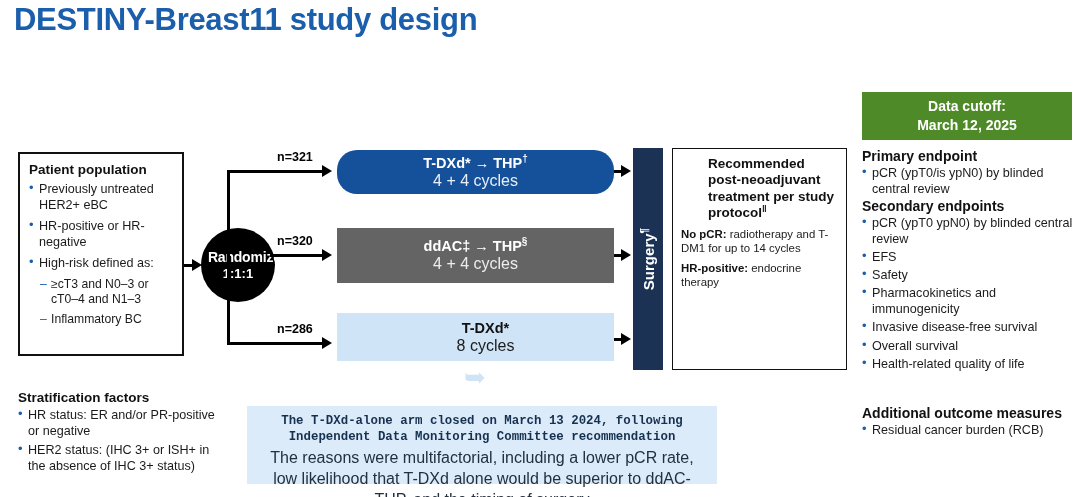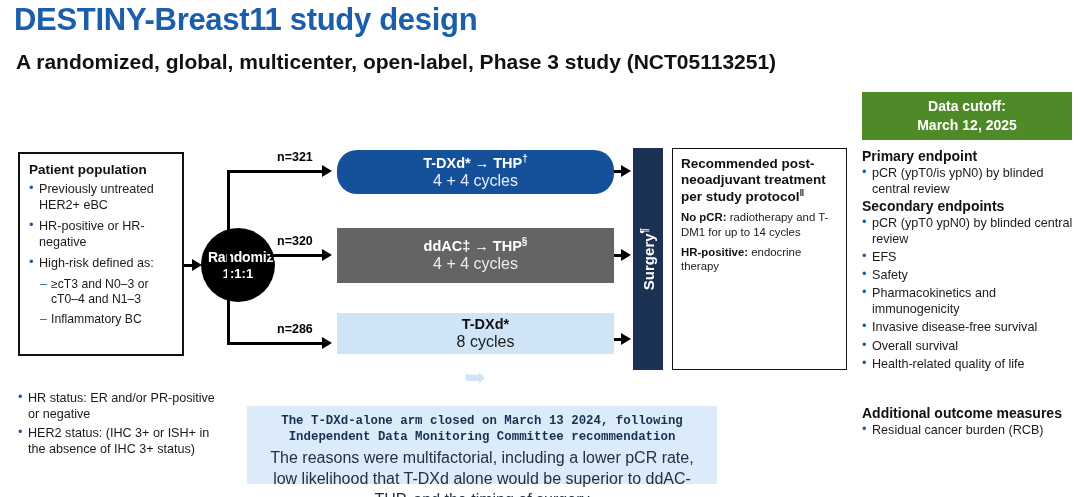--- a/index.html
+++ b/index.html
@@ -115,21 +115,21 @@
     text-align: center;
   }
   .arm .line1 { font-size: 14.5px; font-weight: bold; }
   .arm .line2 { font-size: 16px; margin-top: 1px; }
   .arm sup { font-size: 10px; vertical-align: super; line-height: 0; }
 
   .arm1 { top: 150px; height: 44px; background: #15509A; color: #ffffff; border-radius: 20px; }
   .arm1 .line2 { color: #e8eff8; }
   .arm2 { top: 228px; height: 55px; background: #646464; color: #ffffff; }
   .arm2 .line2 { color: #ededed; }
-  .arm3 { top: 313px; height: 41px; background: #CFE4F7; color: #111111; padding-left: 20px; }
+  .arm3 { top: 313px; height: 48px; background: #CFE4F7; color: #111111; padding-left: 20px; }
   .arm3 .line2 { color: #1b1b1b; }
 
   
   .chev {
     position: absolute;
     left: 456px; top: 370px;
     width: 38px; height: 20px;
     color: #CFE4F7;
     font-size: 26px; line-height: 0.6;
     text-align: center;
@@ -158,21 +158,21 @@
   .rec-box {
     position: absolute;
     left: 672px; top: 148px;
     width: 175px; height: 222px;
     border: 1.5px solid #111111;
     background: #ffffff;
     padding: 7px 8px 4px 8px;
   }
   .rec-title {
     font-size: 13.5px; font-weight: bold; line-height: 1.22;
-    color: #111; margin-bottom: 5px;
+    color: #111; margin-bottom: 5px; margin-left: 27px;
   }
   .rec-title sup { font-size: 9.5px; vertical-align: super; line-height: 0; }
   .rec-p { font-size: 11.4px; line-height: 1.24; margin-bottom: 6px; color: #1b1b1b; }
   .rec-p b { font-weight: bold; color: #111; }
 
   
   .ep { position: absolute; left: 862px; width: 214px; }
   .ep-h { font-size: 14px; font-weight: bold; color: #111; line-height: 1.2; }
   .ep .bul { font-size: 12.6px; margin-bottom: 2px; }
 
@@ -200,21 +200,20 @@
   .closure .bd {
     font-size: 16px; color: #22303f; line-height: 1.3; margin-top: 3px;
   }
 </style>
 </head>
 <body>
 
 <div class="slide">
 
   <div class="title">DESTINY-Breast11 study design</div>
-  <div class="subtitle">A randomized, global, multicenter, open-label, Phase 3 study (NCT05113251)</div>
 
   <div class="cutoff">
     <span>Data cutoff:</span>
     <span>March 12, 2025</span>
   </div>
 
   <div class="pp-box">
     <div class="pp-title">Patient population</div>
     <div class="bul">
       <span class="dot">•</span>
@@ -337,20 +336,21 @@
 
   <div class="ep ep3">
     <div class="ep-h">Additional outcome measures</div>
     <div class="bul">
         <span class="dot">•</span>
         <span class="txt">Residual cancer burden (RCB)</span>
       </div>
   </div>
 
   <div class="strat">
+    <div class="strat-h">Stratification factors</div>
     <div class="bul">
         <span class="dot">•</span>
         <span class="txt">HR status: ER and/or PR-positive or negative</span>
       </div>
     <div class="bul">
         <span class="dot">•</span>
         <span class="txt">HER2 status: (IHC 3+ or ISH+ in the absence of IHC 3+ status)</span>
       </div>
   </div>
 

